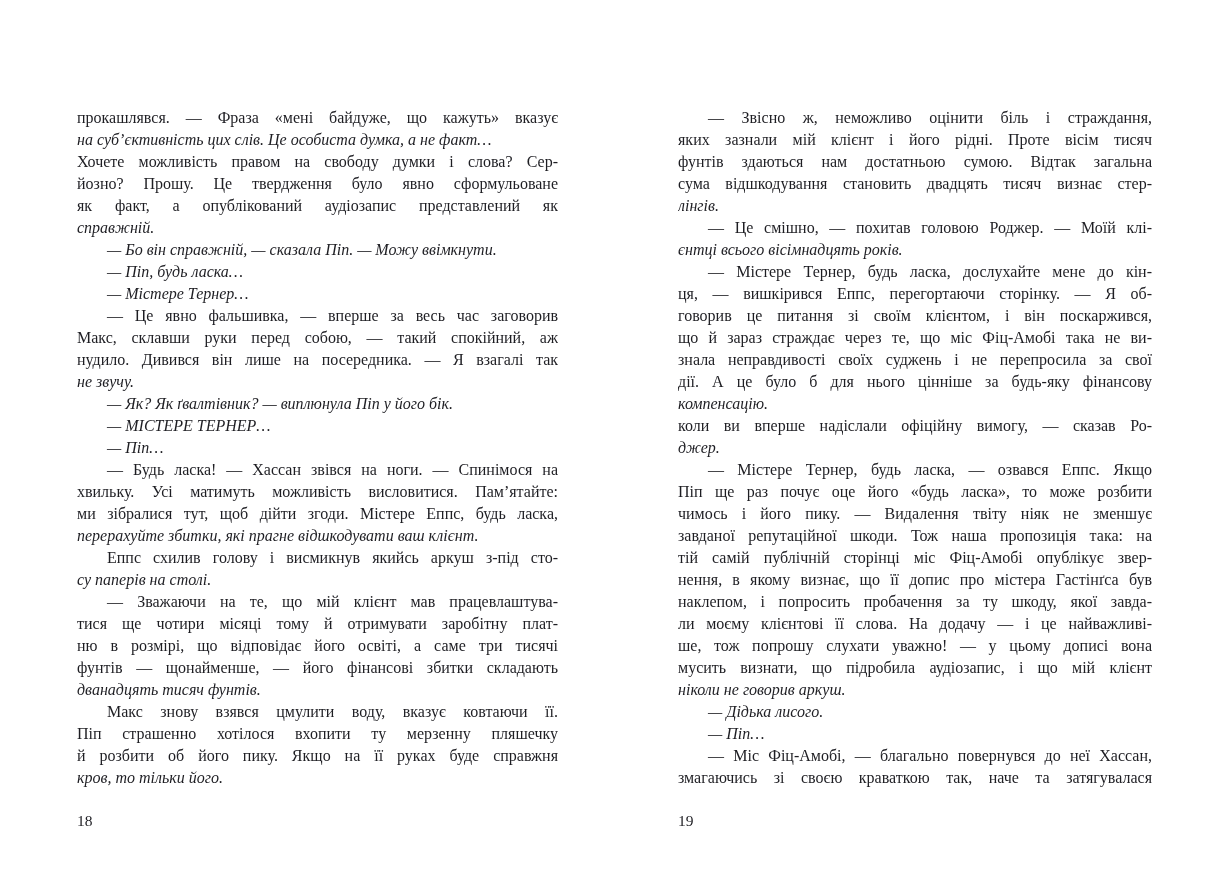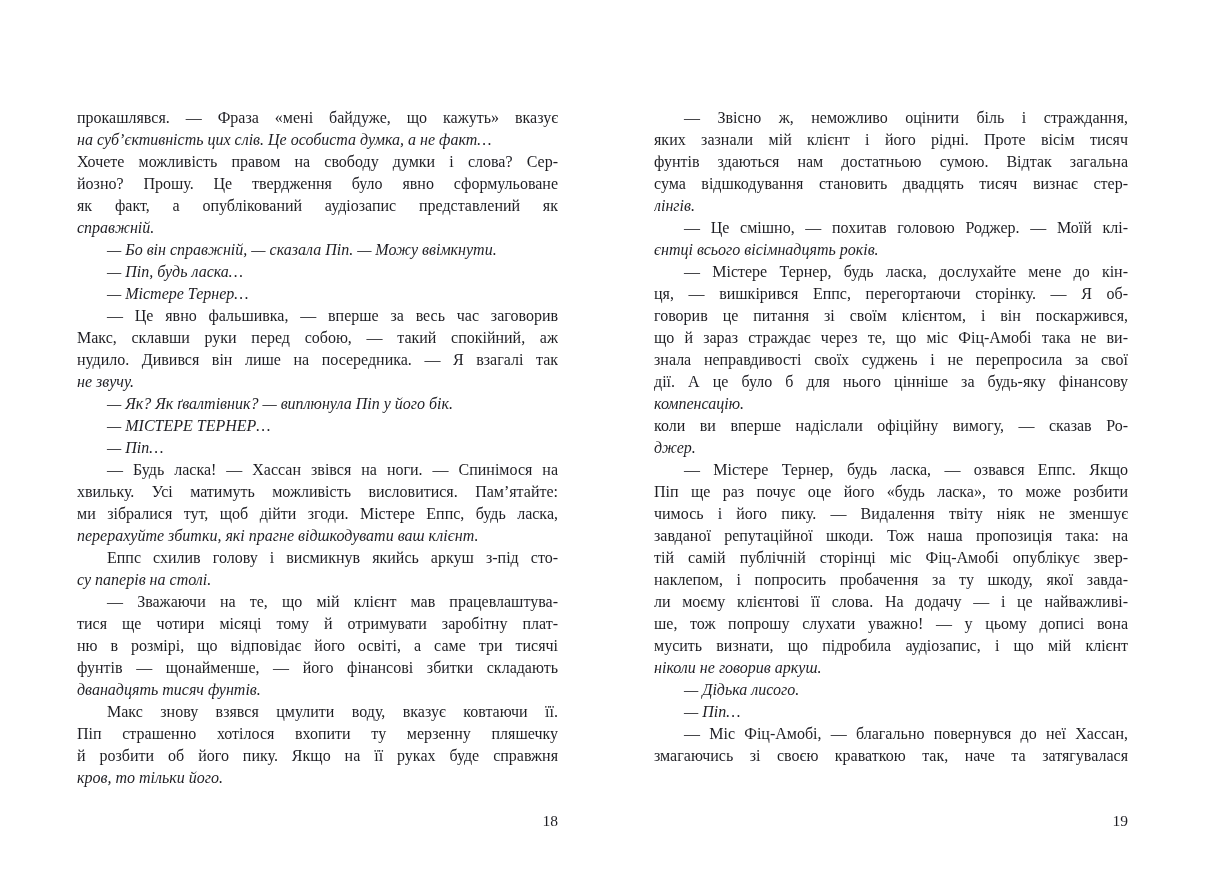--- a/index.html
+++ b/index.html
@@ -11,35 +11,35 @@
     width: 1219px; height: 883px;
     background: #ffffff;
     font-family: "Liberation Serif", "DejaVu Serif", serif;
     color: #1e1e23;
     overflow: hidden;
   }
   .page {
     position: absolute; top: 0; height: 883px;
   }
   .page-left  { left: 77px;  width: 481px; }
-  .page-right { left: 654px; width: 474px; }
+  .page-right { left: 678px; width: 474px; }
   .text-block {
     position: absolute; top: 83px; left: 0; width: 100%;
     font-size: 16px; line-height: 22px; margin-top: 24px;
   }
   .line {
     height: 22px; overflow: hidden;
     text-align: justify;
     text-align-last: justify;
   }
   .line.end    { text-align-last: left; font-style: italic; }
   .line.indent { text-indent: 30px; }
   .page-num {
     position: absolute; top: 811px; left: 0; width: 100%;
-    text-align: right;
+    text-align: left;
     font-size: 15.5px; line-height: 20px;
   }
 </style>
 </head>
 <body>
 
 <div class="spread">
 
   <section class="page page-left">
     <div class="text-block">
@@ -94,20 +94,21 @@
         <div class="line">знала неправдивості своїх суджень і не перепросила за свої</div>
         <div class="line">дії. А це було б для нього цінніше за будь-яку фінансову</div>
         <div class="line end">компенсацію.</div>
         <div class="line">коли ви вперше надіслали офіційну вимогу, — сказав Ро-</div>
         <div class="line end">джер.</div>
         <div class="line indent">— Містере Тернер, будь ласка, — озвався Еппс. Якщо</div>
         <div class="line">Піп ще раз почує оце його «будь ласка», то може розбити</div>
         <div class="line">чимось і його пику. — Видалення твіту ніяк не зменшує</div>
         <div class="line">завданої репутаційної шкоди. Тож наша пропозиція така: на</div>
         <div class="line">тій самій публічній сторінці міс Фіц-Амобі опублікує звер-</div>
+        <div class="line">нення, в якому визнає, що її допис про містера Гастінґса був</div>
         <div class="line">наклепом, і попросить пробачення за ту шкоду, якої завда-</div>
         <div class="line">ли моєму клієнтові її слова. На додачу — і це найважливі-</div>
         <div class="line">ше, тож попрошу слухати уважно! — у цьому дописі вона</div>
         <div class="line">мусить визнати, що підробила аудіозапис, і що мій клієнт</div>
         <div class="line end">ніколи не говорив аркуш.</div>
         <div class="line indent end">— Дідька лисого.</div>
         <div class="line indent end">— Піп…</div>
         <div class="line indent">— Міс Фіц-Амобі, — благально повернувся до неї Хассан,</div>
         <div class="line">змагаючись зі своєю краваткою так, наче та затягувалася</div>
       </div>

